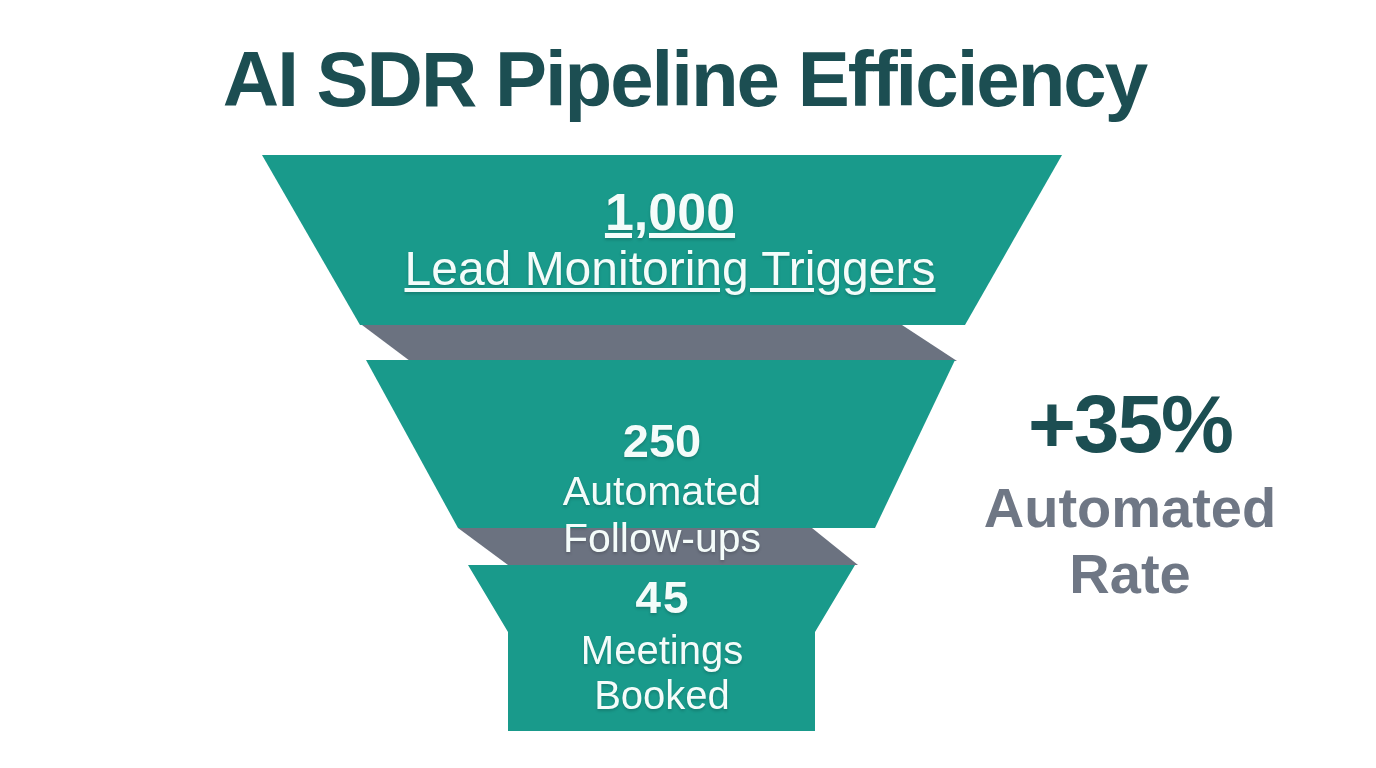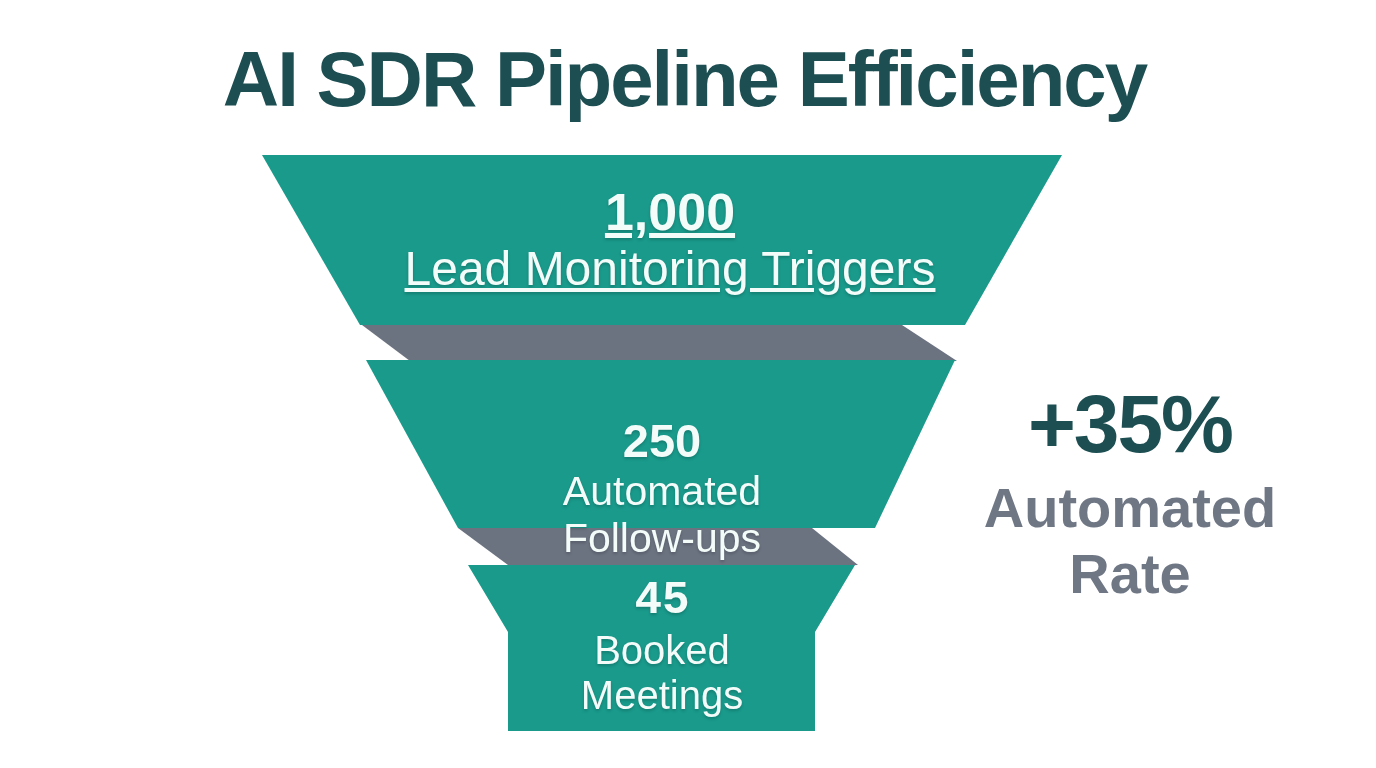--- a/index.html
+++ b/index.html
@@ -111,22 +111,22 @@
   </div>
 
   <div class="stage-text stage-2-text">
     <div class="stage-value">250</div>
     <div class="stage-label">Automated</div>
     <div class="stage-label">Follow-ups</div>
   </div>
 
   <div class="stage-text stage-3-text">
     <div class="stage-value">45</div>
+    <div class="stage-label">Meetings</div>
     <div class="stage-label">Booked</div>
-    <div class="stage-label">Meetings</div>
   </div>
 
   <div class="stat-block">
     <div class="stat-value">+35%</div>
     <div class="stat-label">
       <div>Automated</div>
       <div>Rate</div>
     </div>
   </div>
 

